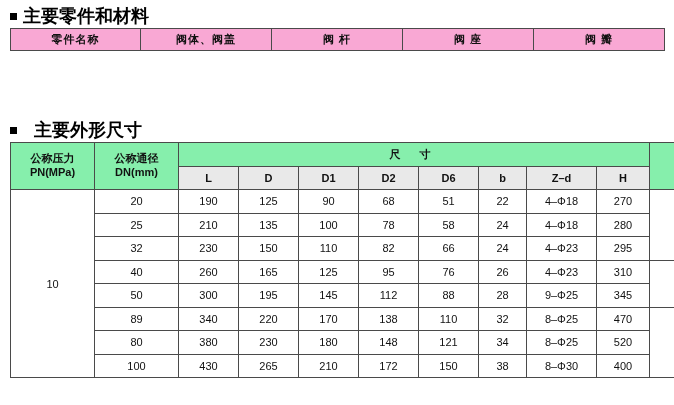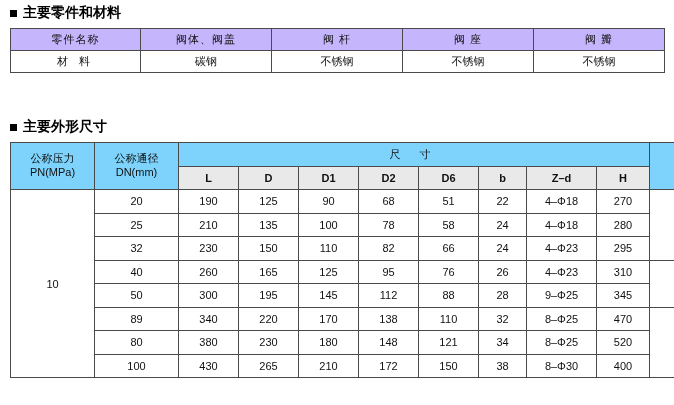--- a/index.html
+++ b/index.html
@@ -19,21 +19,21 @@
   .page {
     position: relative;
     width: 674px;
     height: 405px;
     box-sizing: border-box;
     padding: 0 8px;
   }
   .section-title {
     display: flex;
     align-items: center;
-    font-size: 14px;
+    font-size: 18px;
     font-weight: bold;
     color: #000;
     margin: 0;
     padding: 0;
   }
   .bullet {
     width: 7px;
     height: 7px;
     background: #000;
     display: inline-block;
@@ -42,20 +42,21 @@
   }
   .title1 {
     position: absolute;
     left: 10px;
     top: 4px;
   }
   .title2 {
     position: absolute;
     left: 10px;
     top: 118px;
+    gap: 11px;
   }
   table {
     border-collapse: collapse;
     table-layout: fixed;
   }
   table td, table th {
     border: 1px solid #4a4a4a;
     text-align: center;
     vertical-align: middle;
     font-weight: normal;
@@ -67,44 +68,44 @@
   .tbl1 {
     position: absolute;
     left: 10px;
     top: 28px;
     width: 654px;
   }
   .tbl1 td {
     height: 21px;
   }
   .tbl1 tr.head td {
-    background: #c4b5fd;
-    font-weight: normal;
+    background: #f9a8d4;
+    font-weight: bold;
     letter-spacing: 1px;
   }
   .tbl1 tr.body td {
     background: #ffffff;
   }
   .spaced {
     letter-spacing: 4px;
   }
   
   .tbl2 {
     position: absolute;
     left: 10px;
     top: 142px;
     width: 654px;
   }
   .tbl2 td {
     height: 22.5px;
     background: #ffffff;
   }
   .tbl2 td.hd {
-    background: #7dd3fc;
-    font-weight: normal;
+    background: #86efac;
+    font-weight: bold;
   }
   .tbl2 td.hd2 {
     background: #e9e9e9;
     font-weight: bold;
   }
   .tbl2 .dim-head {
     letter-spacing: 8px;
     margin-left: 14px;
   }
   .small2 {
@@ -129,27 +130,20 @@
       <col style="width:131px">
       <col style="width:131px">
     </colgroup>
     <tbody>
       <tr class="head">
         <td>零件名称</td>
         <td>阀体、阀盖</td>
         <td>阀 杆</td>
         <td>阀 座</td>
         <td>阀 瓣</td>
-      </tr>
-      <tr class="body">
-        <td class="spaced">材 料</td>
-        <td>碳钢</td>
-        <td>不锈钢</td>
-        <td>不锈钢</td>
-        <td>不锈钢</td>
       </tr>
     </tbody>
   </table>
 
   <div class="section-title title2">
     <span class="bullet"></span>
     <span>主要外形尺寸</span>
   </div>
 
   <table class="tbl2">

